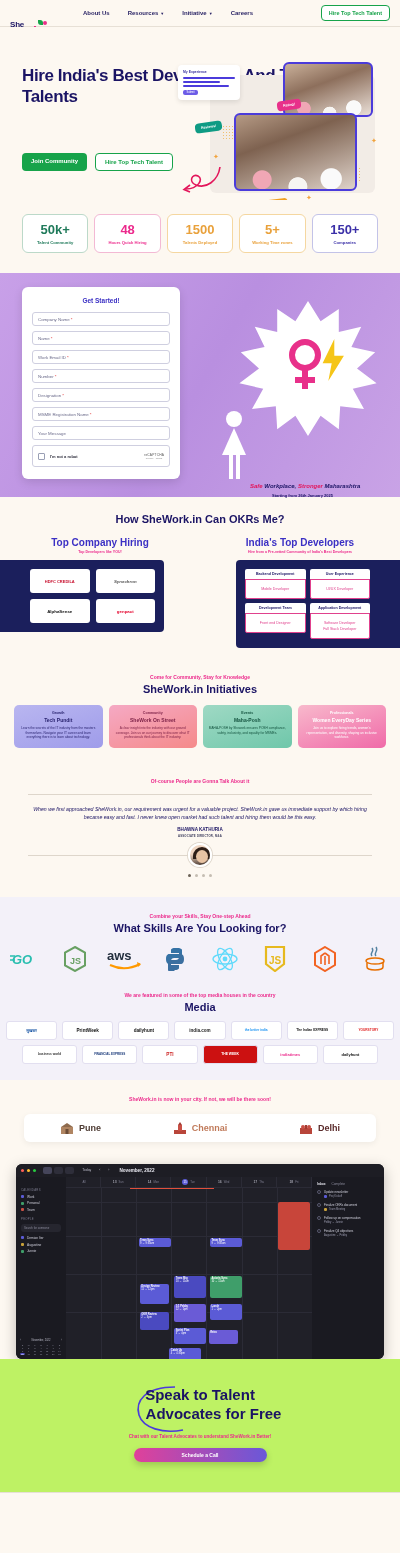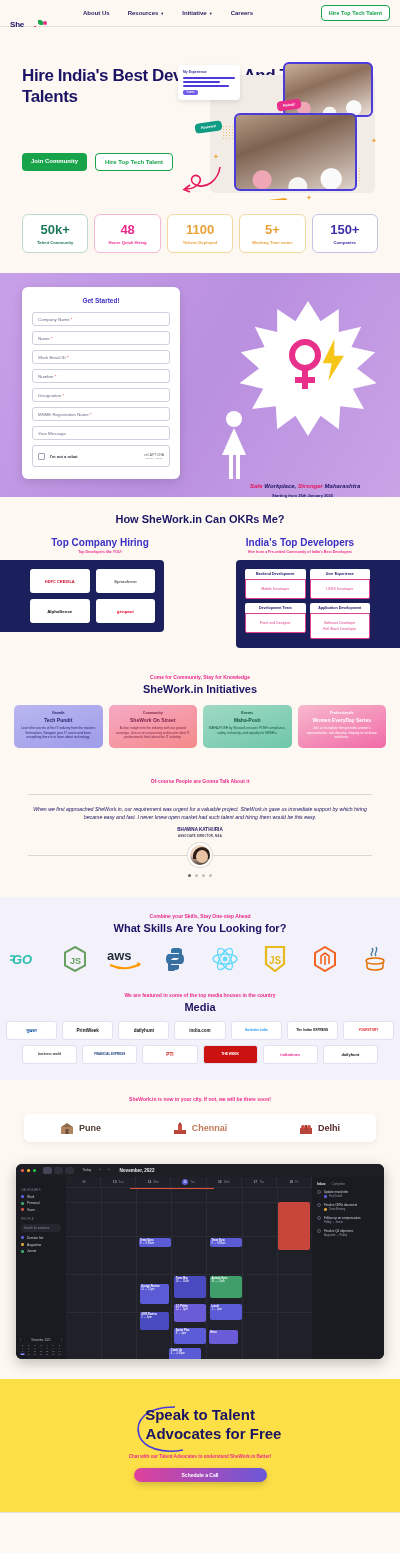--- a/index.html
+++ b/index.html
@@ -211,21 +211,21 @@
   .task .tt { font-size:3px; color:#d4d4e0; line-height:4px;}
   .task .tg { font-size:2.6px; color:#9a9aae; display:flex; align-items:center; gap:2px; margin-top:1px;}
   .task .tg i { width:3px;height:3px;border-radius:1px;display:block;}
   .miniCal { position:absolute; left:4px; bottom:4px; width:42px; }
   .miniCal .mh { font-size:2.6px; color:#b9b9c6; display:flex; justify-content:space-between; margin-bottom:2px;}
   .miniCal .mg { display:grid; grid-template-columns:repeat(7,1fr); gap:1px; }
   .miniCal .mg span { font-size:2.2px; color:#8b8b9c; text-align:center; }
   .miniCal .mg span.on { background:#5b5bd6; color:#fff; border-radius:50%; }
 
   
-  .cta { background:#fde047; padding:26px 0 30px; position:relative; text-align:center;margin-top:20px; }
+  .cta { background:#bef264; padding:26px 0 30px; position:relative; text-align:center; }
   .cta h2 { font-size:15px; font-weight:bold; line-height:19px; color:#1b1464; position:relative; z-index:2;}
   .cta h2 .i2 { padding-left:27px; display:block; }
   .swoosh { position:absolute; left:133px; top:26px; width:62px; height:50px; z-index:1;}
   .cta .sub { font-size:4.6px; font-weight:bold; color:#ec2a8c; margin-top:11px; }
   .cta .btn { margin:9px auto 0; width:133px; height:14px; border-radius:8px;
     background:linear-gradient(90deg,#e0419a,#6a58d8); color:#fff; font-size:5px; font-weight:bold;
     display:flex; align-items:center; justify-content:center; box-shadow:0 3px 7px rgba(0,0,0,.18);}
   .foot-line { height:1px; background:#e7e0d6; }
 </style>
 </head>
@@ -287,21 +287,21 @@
   <div class="stats">
     <div class="stat s1">
       <div class="n">50k+</div>
       <div class="l">Talent Community</div>
       </div>
     <div class="stat s2">
       <div class="n">48</div>
       <div class="l">Hours Quick Hiring</div>
       </div>
     <div class="stat s3">
-      <div class="n">1100</div>
+      <div class="n">1500</div>
       <div class="l">Talents Deployed</div>
       </div>
     <div class="stat s4">
       <div class="n">5+</div>
       <div class="l">Working Time zones</div>
       </div>
     <div class="stat s5">
       <div class="n">150+</div>
       <div class="l">Companies</div>
       </div>

